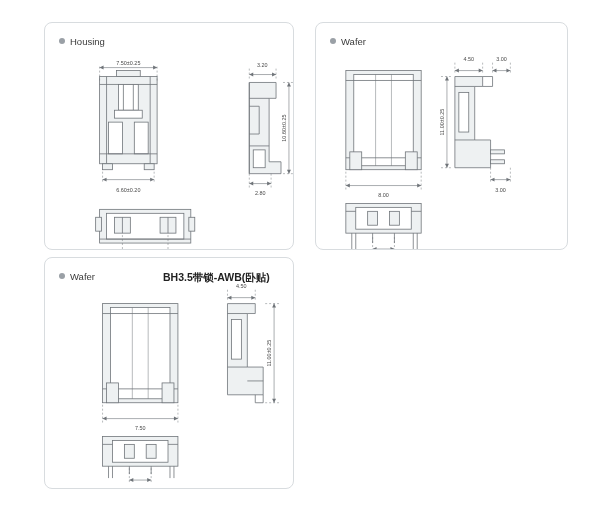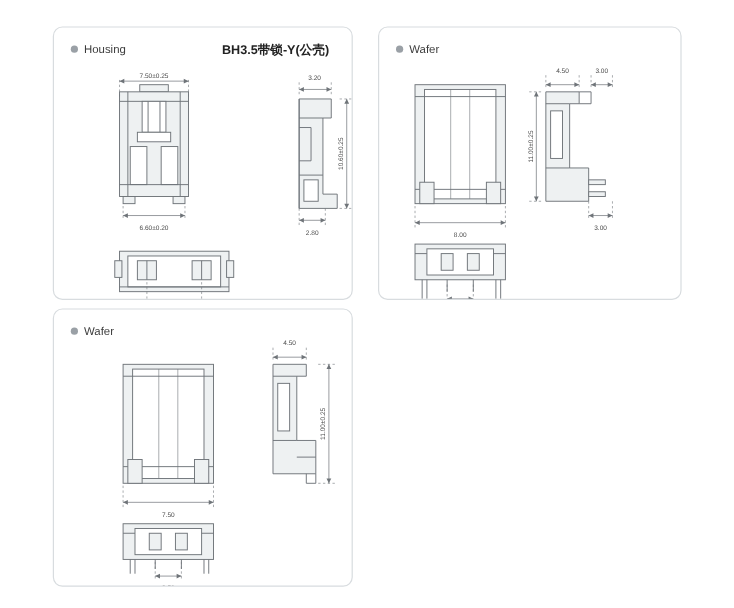--- a/index.html
+++ b/index.html
@@ -87,21 +87,20 @@
 </head>
 <body>
 
 <div class="sheet">
 
   <div class="card" style="left:44px; top:22px; width:250px; height:228px;">
     <div class="card-header">
       <div class="cat">
         <span class="dot"></span><span class="cat-label">Housing</span>
       </div>
-      <div class="title" style="left:140px;">BH3.5带锁-Y(公壳)</div>
     </div>
 
     <svg class="drawing" viewBox="0 0 250 228">
       <g stroke="#6f7479" stroke-width="0.8" fill="none" shape-rendering="geometricPrecision">
 
         <rect x="72" y="48" width="24" height="6" fill="#eef1f2"></rect>
 
         <rect x="55" y="54" width="58" height="88" fill="#eef1f2"></rect>
 
         <line x1="62" y1="54" x2="62" y2="142"></line>
@@ -271,20 +270,21 @@
       <text x="186" y="170" font-size="5.5" text-anchor="middle">3.00</text>
       <text x="68" y="240" font-size="5.5" text-anchor="middle">3.50</text>
     </svg>
   </div>
 
   <div class="card" style="left:44px; top:257px; width:250px; height:232px;">
     <div class="card-header">
       <div class="cat">
         <span class="dot"></span><span class="cat-label">Wafer</span>
       </div>
+      <div class="title" style="left:118px;">BH3.5带锁-AWB(卧贴)</div>
     </div>
 
     <svg class="drawing" viewBox="0 0 250 232">
       <g stroke="#6f7479" stroke-width="0.8" fill="none">
 
         <rect x="58" y="46" width="76" height="100" fill="#eef1f2"></rect>
         <rect x="66" y="50" width="60" height="92" fill="#ffffff"></rect>
         <line x1="58" y1="56" x2="134" y2="56"></line>
         <line x1="58" y1="132" x2="134" y2="132"></line>
         <rect x="62" y="126" width="12" height="20" fill="#eef1f2"></rect>

